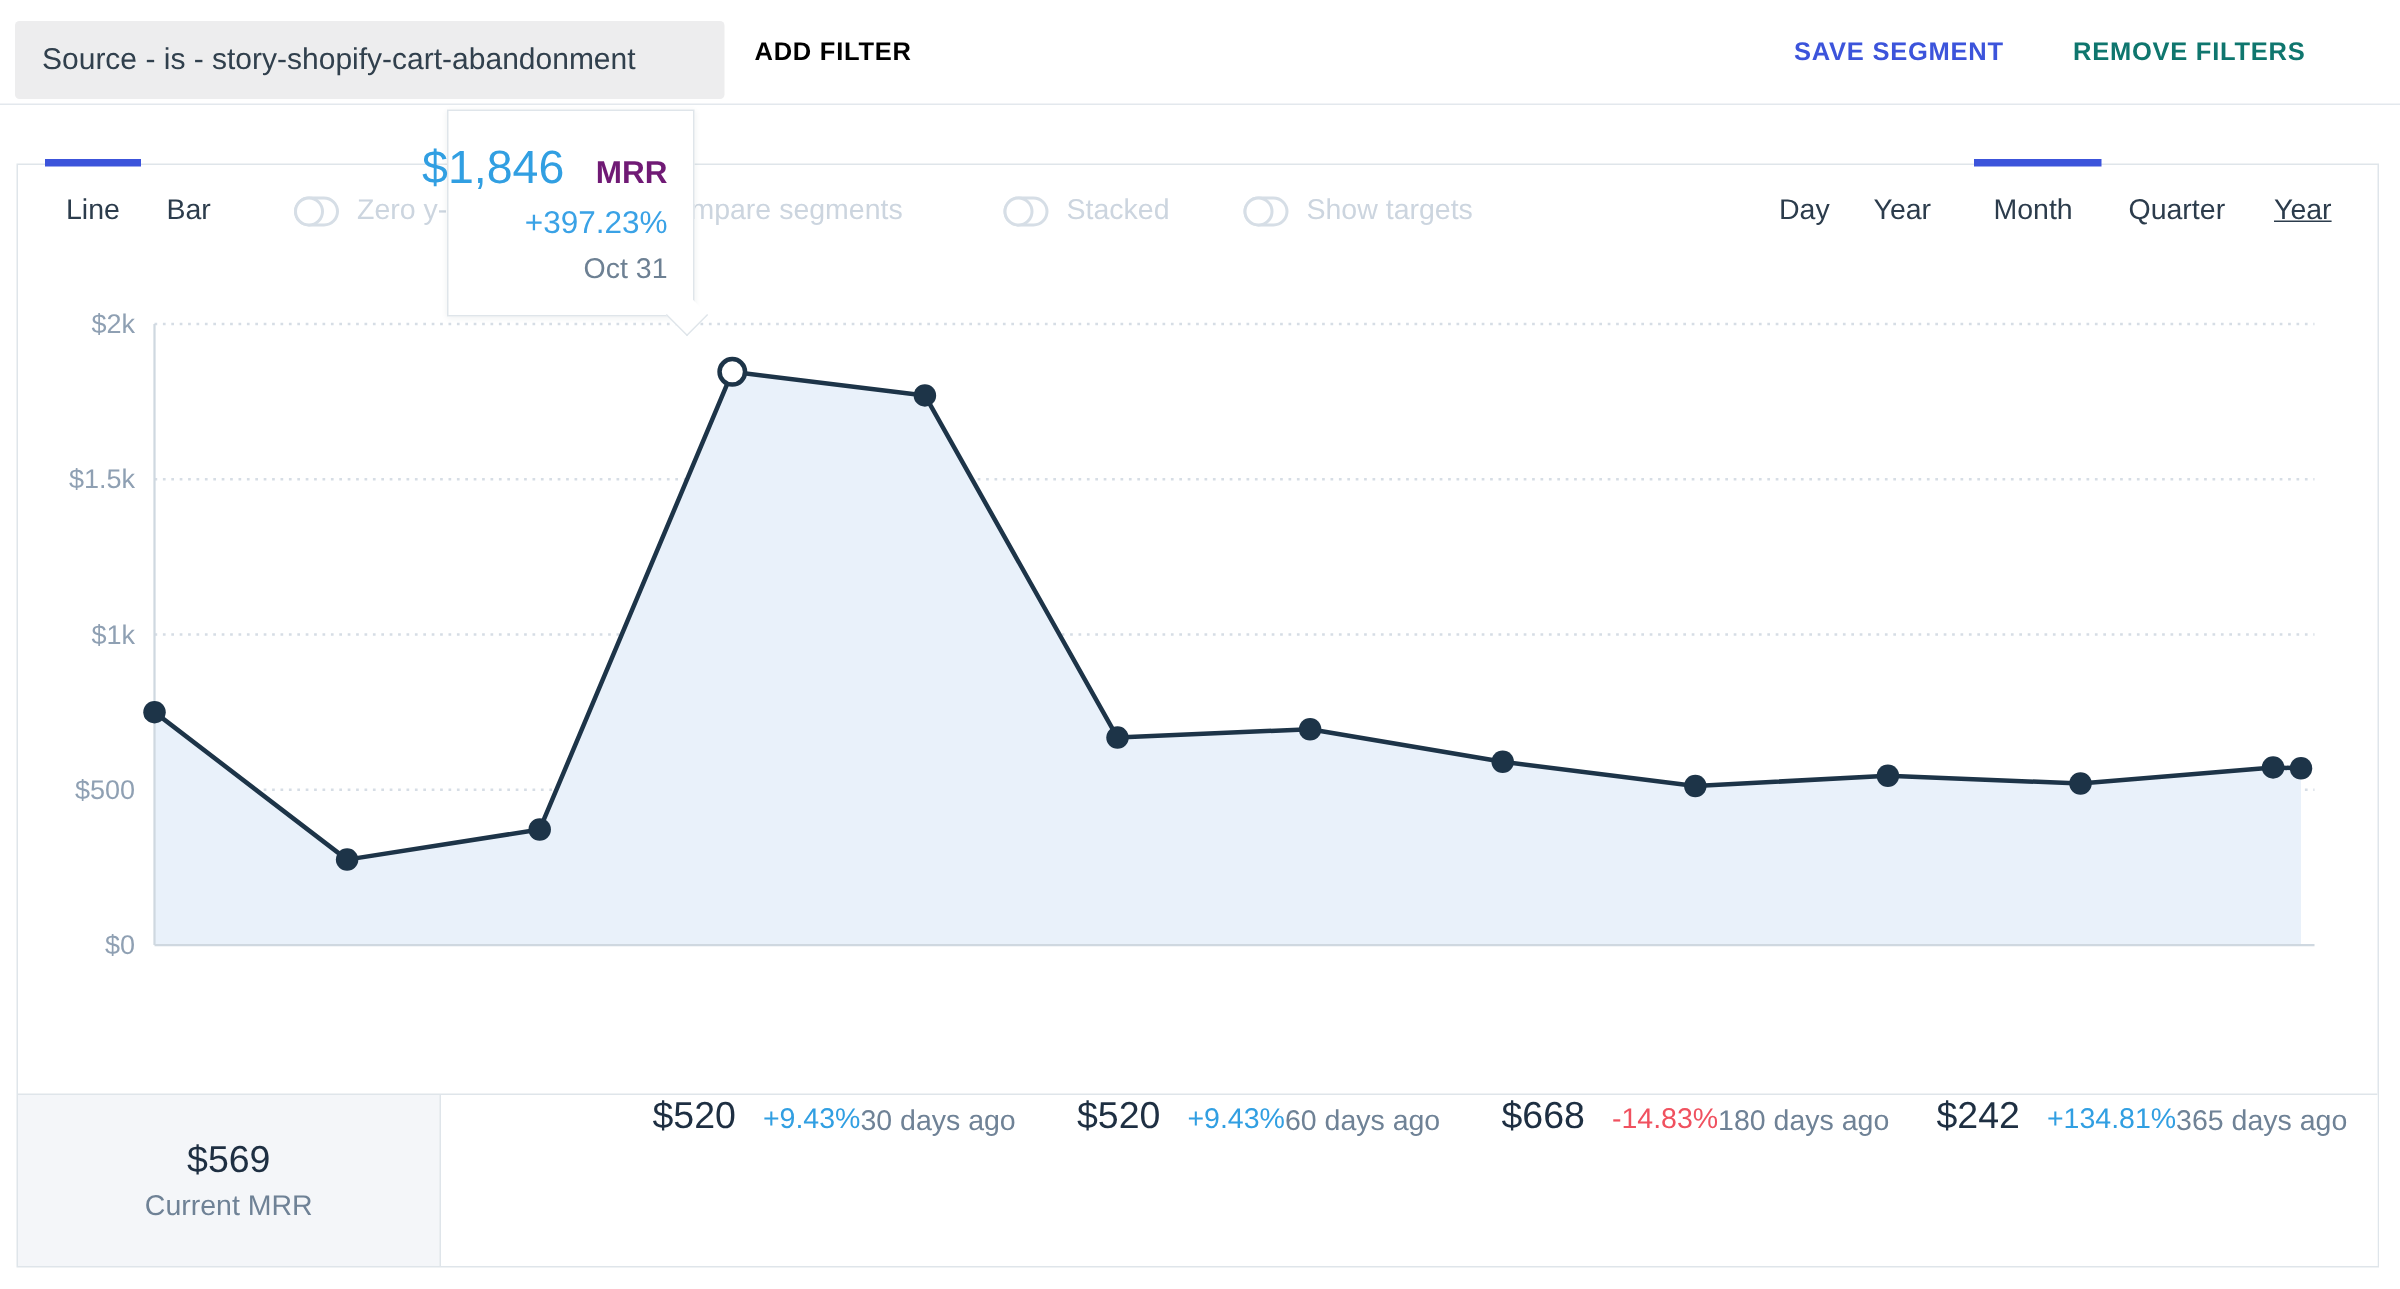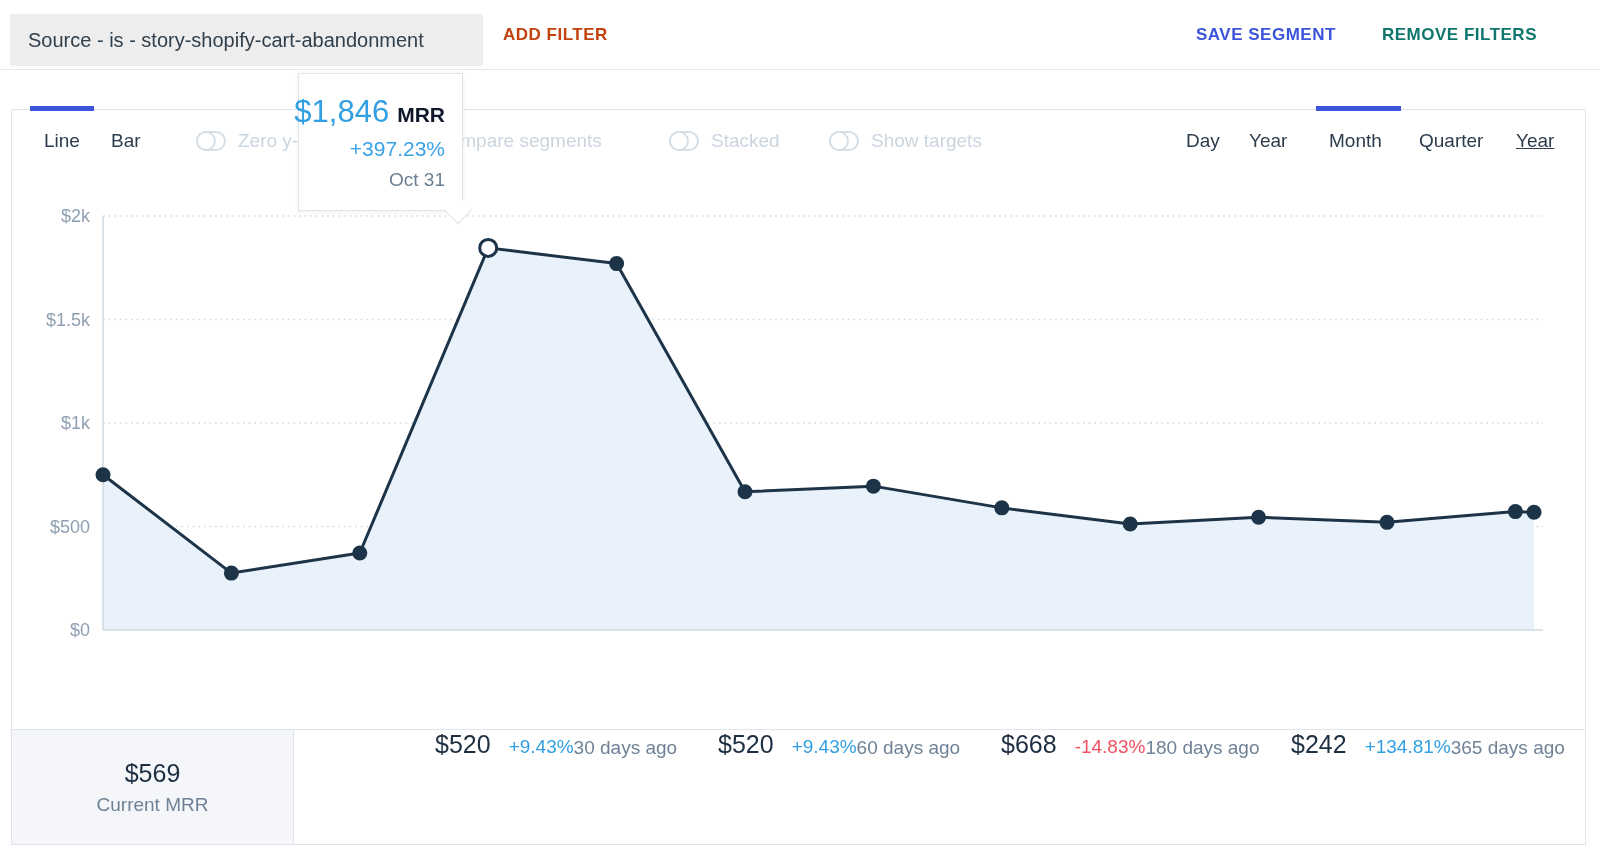--- a/index.html
+++ b/index.html
@@ -8,21 +8,21 @@
        -webkit-font-smoothing:antialiased;color:#2c3c4c;}
 
   
   .filterbar{position:absolute;left:0;top:0;width:1600px;height:69px;
              border-bottom:1px solid #e3e8ed;background:#fff;}
   .chip{position:absolute;left:10px;top:14px;width:473px;height:52px;
         background:#ededee;border-radius:3px;display:flex;align-items:center;
         padding-left:18px;box-sizing:border-box;font-size:20px;color:#31404d;}
   .cap-link{position:absolute;top:0;height:69px;display:flex;align-items:center;
             font-size:17px;font-weight:700;letter-spacing:.5px;cursor:pointer;}
-  .add-filter{left:503px;color:#c2410c;}
+  .add-filter{left:503px;color:#000000;}
   .save-segment{left:1196px;color:#3c54db;}
   .remove-filters{left:1382px;color:#0f766e;}
 
   
   .card{position:absolute;left:11px;top:109px;width:1573px;height:734px;
         border:1px solid #dfe5ea;box-sizing:content-box;background:#fff;}
 
   
   .tbar-item{position:absolute;top:17px;height:28px;display:flex;align-items:center;
              font-size:19px;color:#2c3c4c;white-space:nowrap;z-index:2;}
@@ -41,21 +41,21 @@
   
   .tooltip{position:absolute;left:286px;top:-37px;width:165px;height:138px;
            background:#fff;border:1px solid #dfe5ea;box-shadow:0 1px 4px rgba(40,60,80,.08);
            z-index:10;display:flex;flex-direction:column;justify-content:center;
            align-items:flex-end;padding:0 17px;box-sizing:border-box;}
   .tooltip .caret{position:absolute;right:-6px;bottom:-10px;width:19px;height:19px;
            background:#fff;transform:rotate(45deg);
            border-right:1px solid #dfe5ea;border-bottom:1px solid #dfe5ea;}
   .tt-line1{display:flex;align-items:baseline;}
   .tt-value{font-size:31px;color:#319fe2;}
-  .tt-metric{font-size:21px;font-weight:700;color:#0f172a;margin-left:8px;}
+  .tt-metric{font-size:21px;font-weight:700;color:#701a75;margin-left:21px;}
   .tt-change{font-size:21px;color:#3aa2e6;margin-top:7px;}
   .tt-date{font-size:19px;color:#6d8093;margin-top:8px;}
 
   
   .stats{position:absolute;left:0;bottom:0;width:1573px;height:114px;
          border-top:1px solid #dfe5ea;background:#fff;z-index:2;text-align:right;}
   .stat-current{position:absolute;left:0;top:0;width:281px;height:114px;
          background:#f4f6f9;border-right:1px solid #dfe5ea;display:flex;
          flex-direction:column;align-items:center;justify-content:center;cursor:pointer;}
   .stat-block{position:absolute;top:0;height:114px;display:flex;flex-direction:row;

